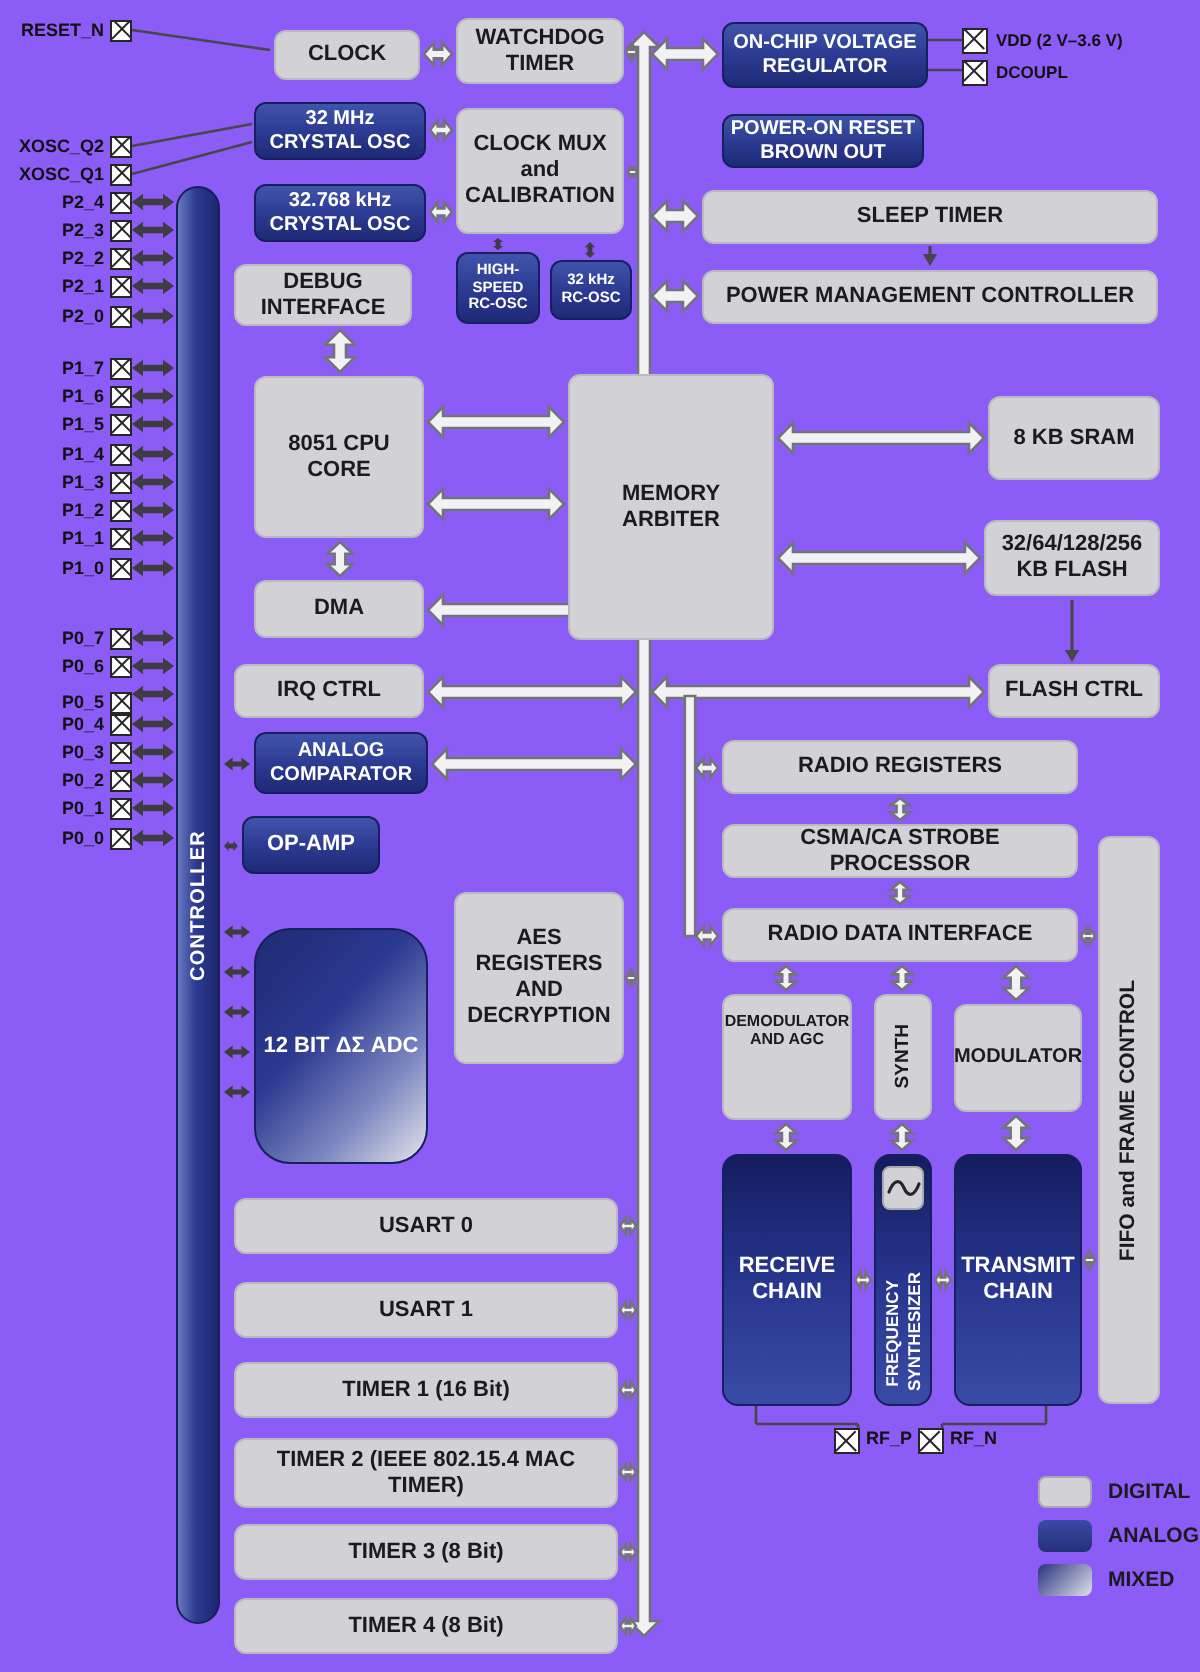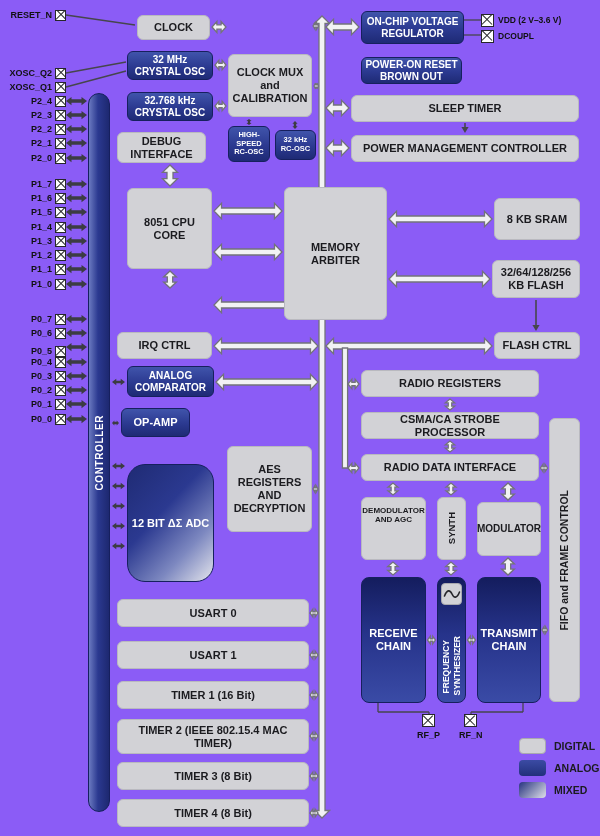--- a/index.html
+++ b/index.html
@@ -25,21 +25,21 @@
   .ctl { position:absolute; left:88px; top:93px; width:22px; height:719px; border-radius:11px;
          background:linear-gradient(90deg,#6a79c0 0%,#2b3990 45%,#1d2870 100%);
          display:flex; align-items:center; justify-content:center; border:1px solid #16205e; }
   .ctl .vt { color:#fff; font-weight:bold; font-size:10px; letter-spacing:0.6px; }
 
   .pin-row { position:absolute; left:0; width:66px; height:14px; display:flex;
              align-items:center; justify-content:flex-end; gap:3px;
              font-size:9px; font-weight:bold; color:#111; }
   .pin-row-r { position:absolute; display:flex; align-items:center; gap:4px;
              font-size:8.5px; font-weight:bold; color:#111; height:14px; }
-  .rfpin { position:absolute; display:flex; flex-direction:column; align-items:center; gap:3px;
+  .rfpin { position:absolute; display:flex; gap:3px;
              font-size:9px; font-weight:bold; color:#111; }
 
   .pad { width:11px; height:11px; border:1.5px solid #26262a; background:#fff;
          position:relative; flex:0 0 auto; overflow:hidden; }
   .pad::before,.pad::after { content:""; position:absolute; left:-2px; top:calc(50% - 0.7px);
          width:14px; height:1.4px; background:#26262a; }
   .pad::before { transform:rotate(45deg); } .pad::after { transform:rotate(-45deg); }
   .pad-lg { width:13px; height:13px; }
 
   .sinebox { position:absolute; top:5px; left:3px; right:3px; height:22px; background:#d2d2d6;
@@ -250,35 +250,37 @@
   <div class="pin-row-r" style="left:481px;top:29px">
       <span class="pad pad-lg"></span>
       <span>DCOUPL</span>
     </div>
 
   <div class="ctl">
     <span class="vt">CONTROLLER</span>
   </div>
 
   <div class="b g" style="left:137px;top:15px;width:73px;height:25px">CLOCK</div>
+  <div class="b g" style="left:228px;top:9px;width:84px;height:33px">WATCHDOG TIMER</div>
   <div class="b bl s10" style="left:361px;top:11px;width:103px;height:33px">ON-CHIP VOLTAGE REGULATOR</div>
   <div class="b bl s10" style="left:127px;top:51px;width:86px;height:29px">32 MHz CRYSTAL OSC</div>
   <div class="b g" style="left:228px;top:54px;width:84px;height:63px">CLOCK MUX and CALIBRATION</div>
   <div class="b bl s10" style="left:361px;top:57px;width:101px;height:27px">POWER-ON RESET BROWN OUT</div>
   <div class="b bl s10" style="left:127px;top:92px;width:86px;height:29px">32.768 kHz CRYSTAL OSC</div>
   <div class="b g" style="left:351px;top:95px;width:228px;height:27px">SLEEP TIMER</div>
   <div class="b g" style="left:117px;top:132px;width:89px;height:31px">DEBUG INTERFACE</div>
   <div class="b bl s75" style="left:228px;top:126px;width:42px;height:36px">HIGH-SPEED RC-OSC</div>
   <div class="b bl s75" style="left:275px;top:130px;width:41px;height:30px">32 kHz RC-OSC</div>
   <div class="b g" style="left:351px;top:135px;width:228px;height:27px">POWER MANAGEMENT CONTROLLER</div>
 
   <div class="b g" style="left:127px;top:188px;width:85px;height:81px">8051 CPU CORE</div>
   <div class="b g" style="left:284px;top:187px;width:103px;height:133px">MEMORY ARBITER</div>
   <div class="b g" style="left:494px;top:198px;width:86px;height:42px">8 KB SRAM</div>
   <div class="b g" style="left:492px;top:260px;width:88px;height:38px">32/64/128/256 KB FLASH</div>
+  <div class="b g" style="left:127px;top:290px;width:85px;height:29px">DMA</div>
   <div class="b g" style="left:117px;top:332px;width:95px;height:27px">IRQ CTRL</div>
   <div class="b g" style="left:494px;top:332px;width:86px;height:27px">FLASH CTRL</div>
 
   <div class="b bl s10" style="left:127px;top:366px;width:87px;height:31px">ANALOG COMPARATOR</div>
   <div class="b g" style="left:361px;top:370px;width:178px;height:27px">RADIO REGISTERS</div>
   <div class="b bl" style="left:121px;top:408px;width:69px;height:29px">OP-AMP</div>
   <div class="b g" style="left:361px;top:412px;width:178px;height:27px">CSMA/CA STROBE PROCESSOR</div>
   <div class="b mx" style="left:127px;top:448px;width:87px;height:118px">12 BIT ΔΣ ADC</div>
   <div class="b g" style="left:227px;top:446px;width:85px;height:86px">AES REGISTERS AND DECRYPTION</div>
   <div class="b g" style="left:361px;top:454px;width:178px;height:27px">RADIO DATA INTERFACE</div>

